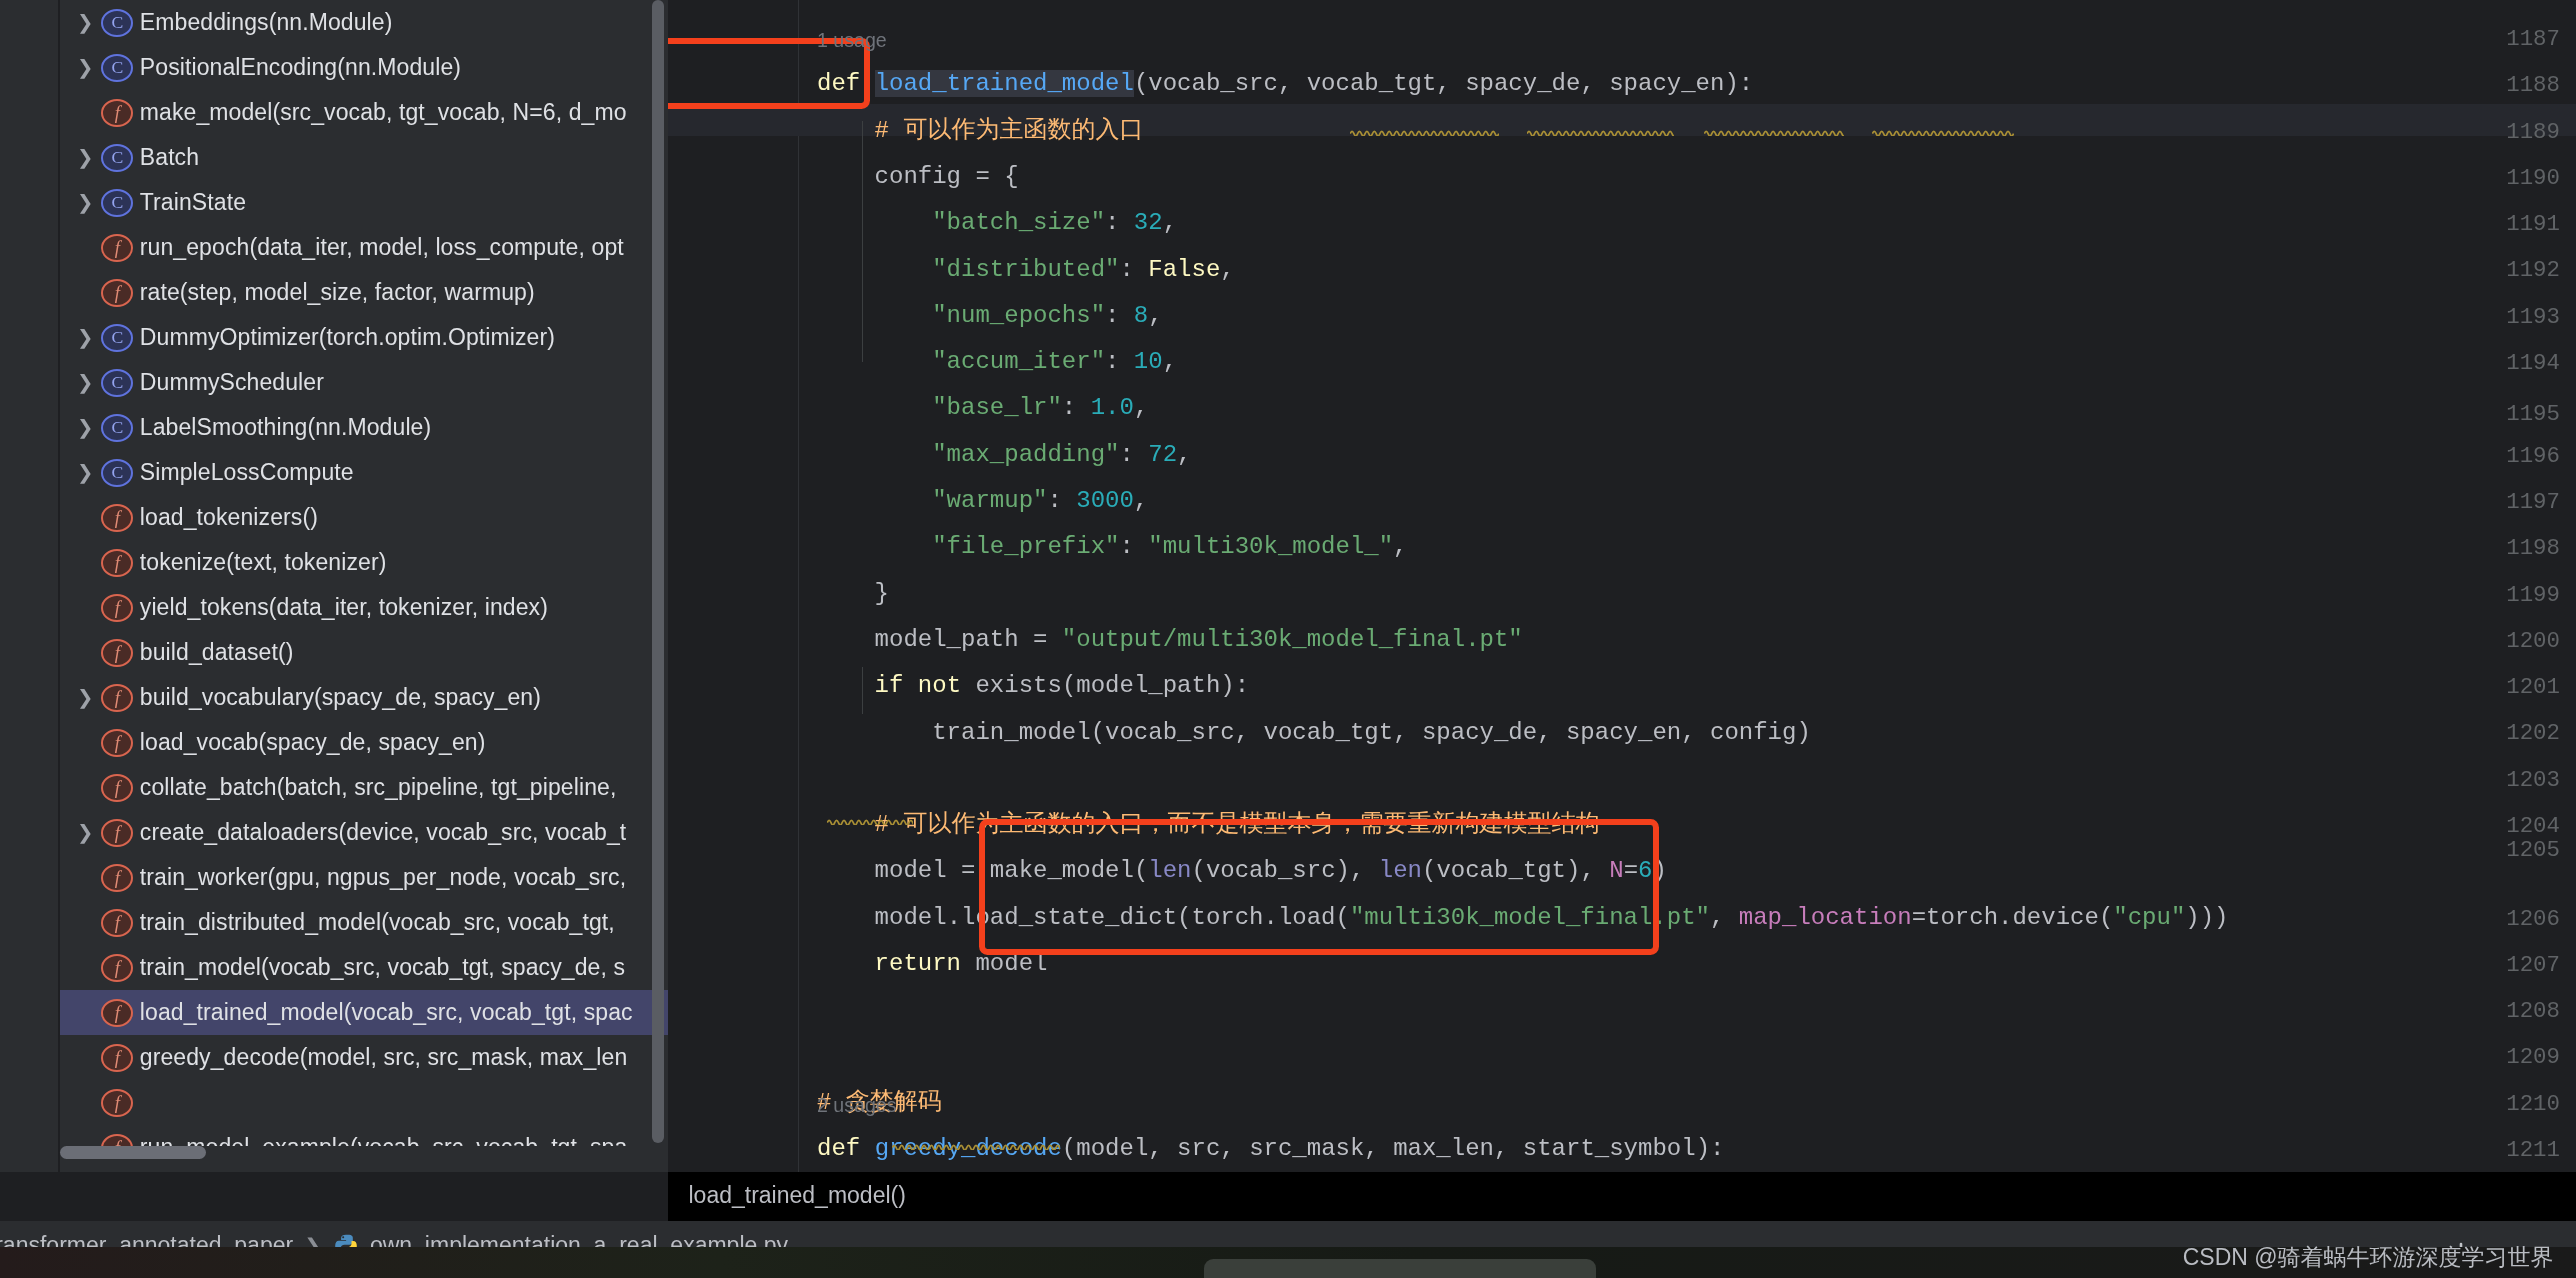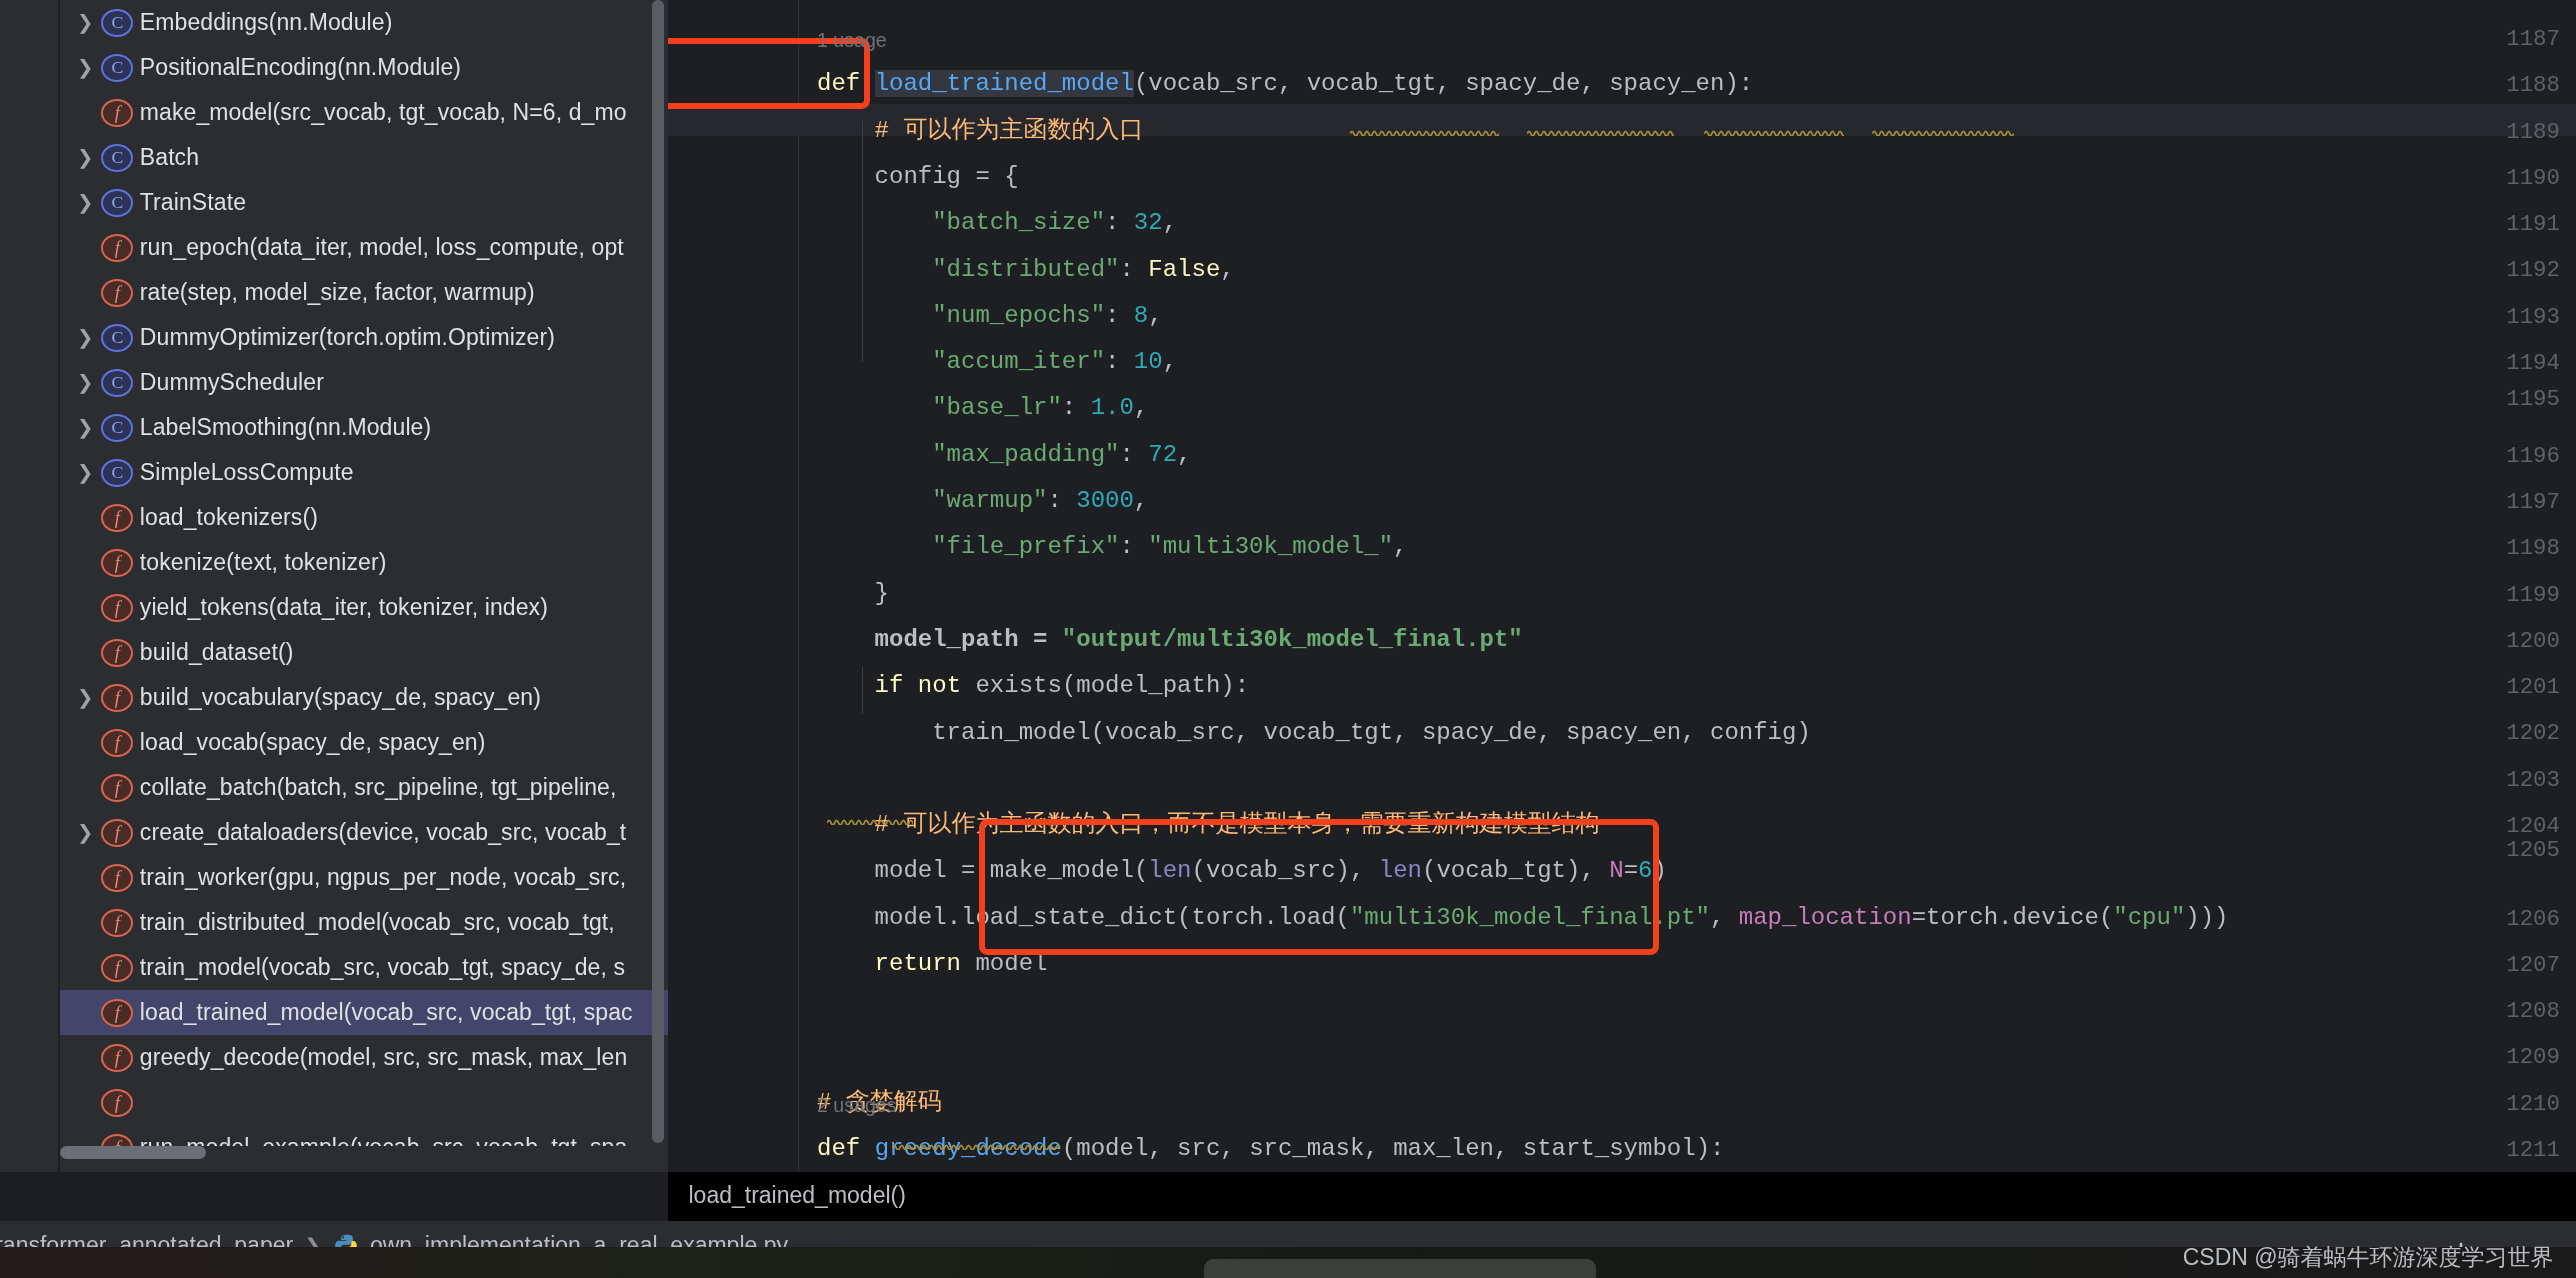--- a/index.html
+++ b/index.html
@@ -410,21 +410,21 @@
 
     <div id="line-numbers">
         <div class="ln" style="top: 28px;">1187</div>
         <div class="ln" style="top: 74px;">1188</div>
         <div class="ln" style="top: 121px;">1189</div>
         <div class="ln" style="top: 167px;">1190</div>
         <div class="ln" style="top: 213px;">1191</div>
         <div class="ln" style="top: 259px;">1192</div>
         <div class="ln" style="top: 306px;">1193</div>
         <div class="ln" style="top: 352px;">1194</div>
-        <div class="ln" style="top: 388px;">1195</div>
+        <div class="ln" style="top: 403px;">1195</div>
         <div class="ln" style="top: 445px;">1196</div>
         <div class="ln" style="top: 491px;">1197</div>
         <div class="ln" style="top: 537px;">1198</div>
         <div class="ln" style="top: 584px;">1199</div>
         <div class="ln" style="top: 630px;">1200</div>
         <div class="ln" style="top: 676px;">1201</div>
         <div class="ln" style="top: 722px;">1202</div>
         <div class="ln" style="top: 769px;">1203</div>
         <div class="ln" style="top: 815px;">1204</div>
         <div class="ln" style="top: 830px; margin-top: 9px;">1205</div>
@@ -442,21 +442,21 @@
         <div class="code-line" style="top: 165px;">    <span class="txt">config</span> = {</div>
         <div class="code-line" style="top: 211px;">        <span class="str">"batch_size"</span>: <span class="num">32</span>,</div>
         <div class="code-line" style="top: 258px;">        <span class="str">"distributed"</span>: <span class="kw">False</span>,</div>
         <div class="code-line" style="top: 304px;">        <span class="str">"num_epochs"</span>: <span class="num">8</span>,</div>
         <div class="code-line" style="top: 350px;">        <span class="str">"accum_iter"</span>: <span class="num">10</span>,</div>
         <div class="code-line" style="top: 396px;">        <span class="str">"base_lr"</span>: <span class="num">1.0</span>,</div>
         <div class="code-line" style="top: 443px;">        <span class="str">"max_padding"</span>: <span class="num">72</span>,</div>
         <div class="code-line" style="top: 489px;">        <span class="str">"warmup"</span>: <span class="num">3000</span>,</div>
         <div class="code-line" style="top: 535px;">        <span class="str">"file_prefix"</span>: <span class="str">"multi30k_model_"</span>,</div>
         <div class="code-line" style="top: 582px;">    }</div>
-        <div class="code-line" style="top: 628px; font-weight: bold;">    <span class="txt">model_path</span> = <span class="str">"output/multi30k_model_final.pt"</span></div>
+        <div class="code-line" style="top: 628px;">    <span class="txt">model_path</span> = <span class="str">"output/multi30k_model_final.pt"</span></div>
         <div class="code-line" style="top: 674px;">    <span class="kw">if</span> <span class="kw">not</span> <span class="txt">exists</span>(<span class="txt">model_path</span>):</div>
         <div class="code-line" style="top: 721px;">        <span class="txt">train_model</span>(<span class="txt">vocab_src</span>, <span class="txt">vocab_tgt</span>, <span class="txt">spacy_de</span>, <span class="txt">spacy_en</span>, <span class="txt">config</span>)</div>
         <div class="code-line" style="top: 767px;"></div>
         <div class="code-line" style="top: 813px;"><span class="cmt">    # 可以作为主函数的入口，而不是模型本身，需要重新构建模型结构</span></div>
         <div class="code-line" style="top: 859px;">    <span class="txt">model</span> = <span class="txt">make_model</span>(<span class="bin">len</span>(<span class="txt">vocab_src</span>), <span class="bin">len</span>(<span class="txt">vocab_tgt</span>), <span class="param">N</span>=<span class="num">6</span>)</div>
         <div class="code-line" style="top: 906px;">    <span class="txt">model</span>.<span class="txt">load_state_dict</span>(<span class="txt">torch</span>.<span class="txt">load</span>(<span class="str">"multi30k_model_final.pt"</span>, <span class="param">map_location</span>=<span class="txt">torch</span>.<span class="txt">device</span>(<span class="str">"cpu"</span>)))</div>
         <div class="code-line" style="top: 952px;">    <span class="kw">return</span> <span class="txt">model</span></div>
         <div class="code-line" style="top: 998px;"></div>
         <div class="code-line" style="top: 1045px;"></div>
         <div class="code-line" style="top: 1091px;"><span class="cmt"># 贪婪解码</span></div>

